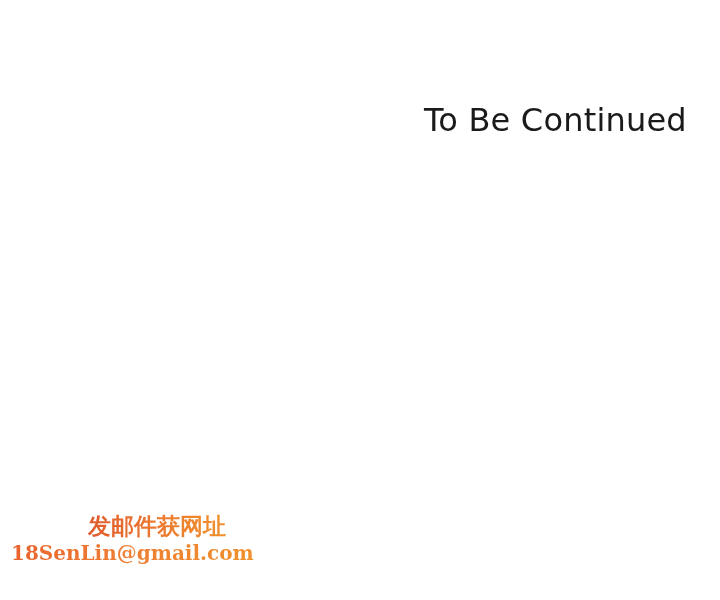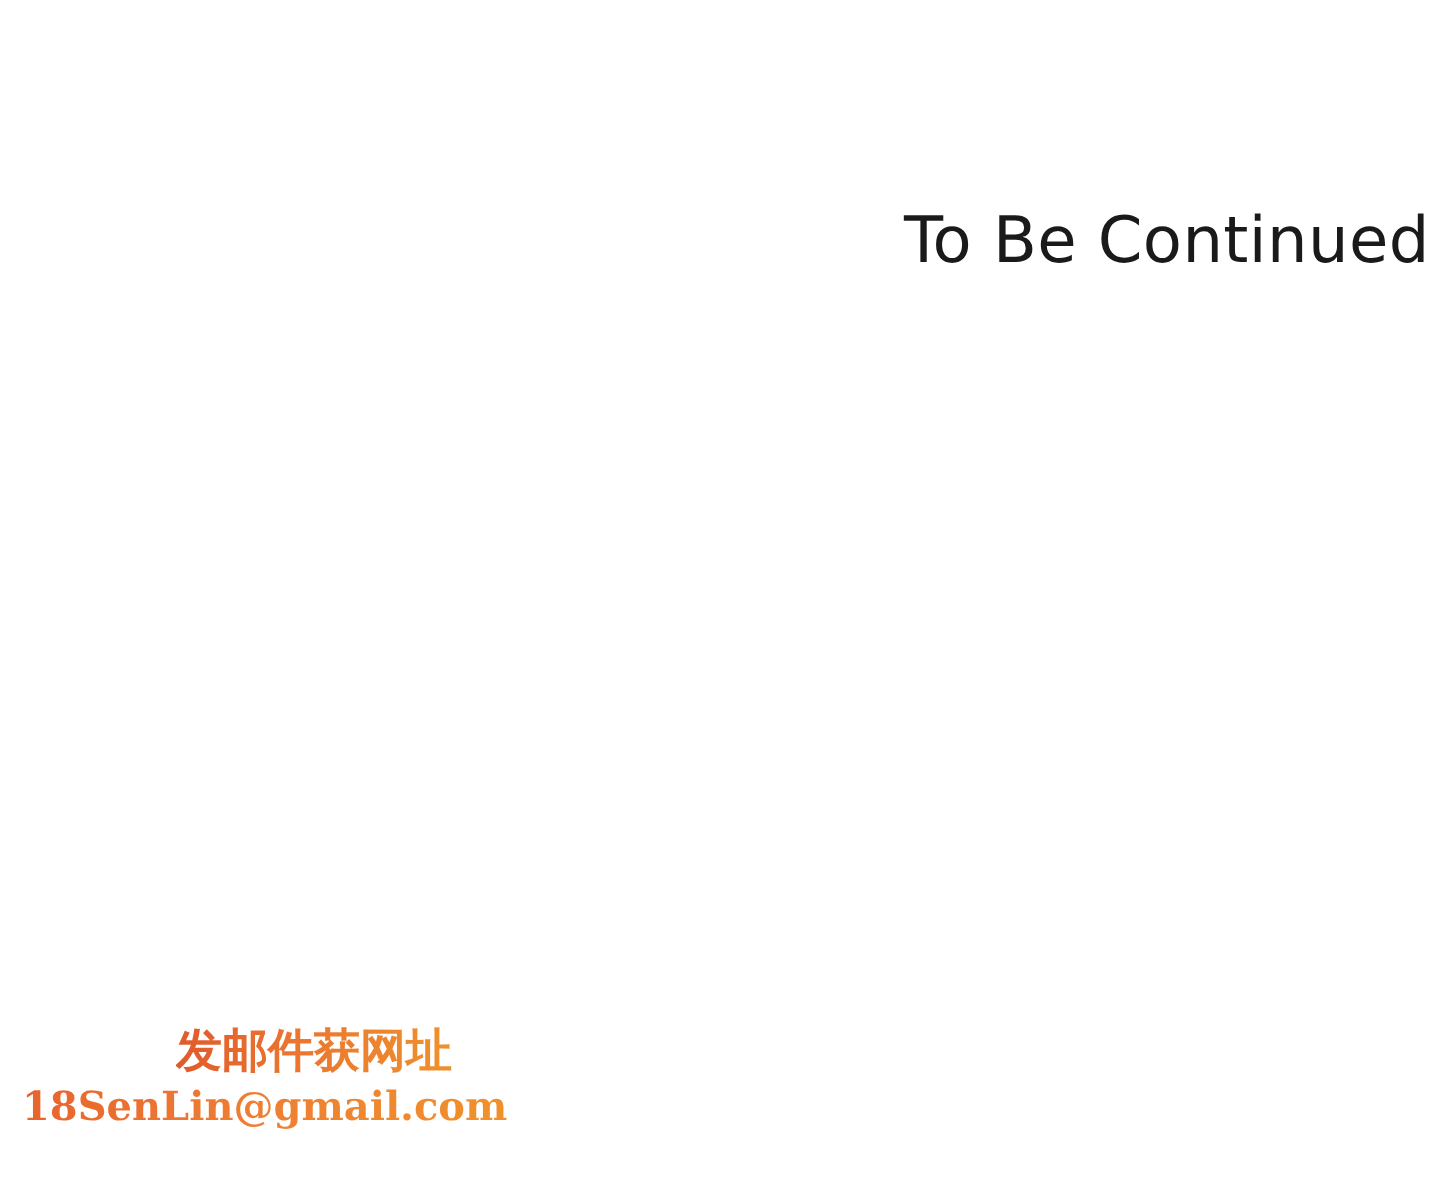--- a/index.html
+++ b/index.html
@@ -26,21 +26,20 @@
     position: absolute;
     left: 424px;
     top: 100px;
     font-family: "DejaVu Sans", sans-serif;
     font-size: 32px;
     font-weight: 400;
     line-height: 40px;
     letter-spacing: 0.2px;
     color: #1a1a1a;
     white-space: nowrap;
-    margin-left: 28px;
   }
 
   
   #watermark {
     position: absolute;
     left: 0;
     top: 508px;
     width: 300px;
     height: 64px;
   }

